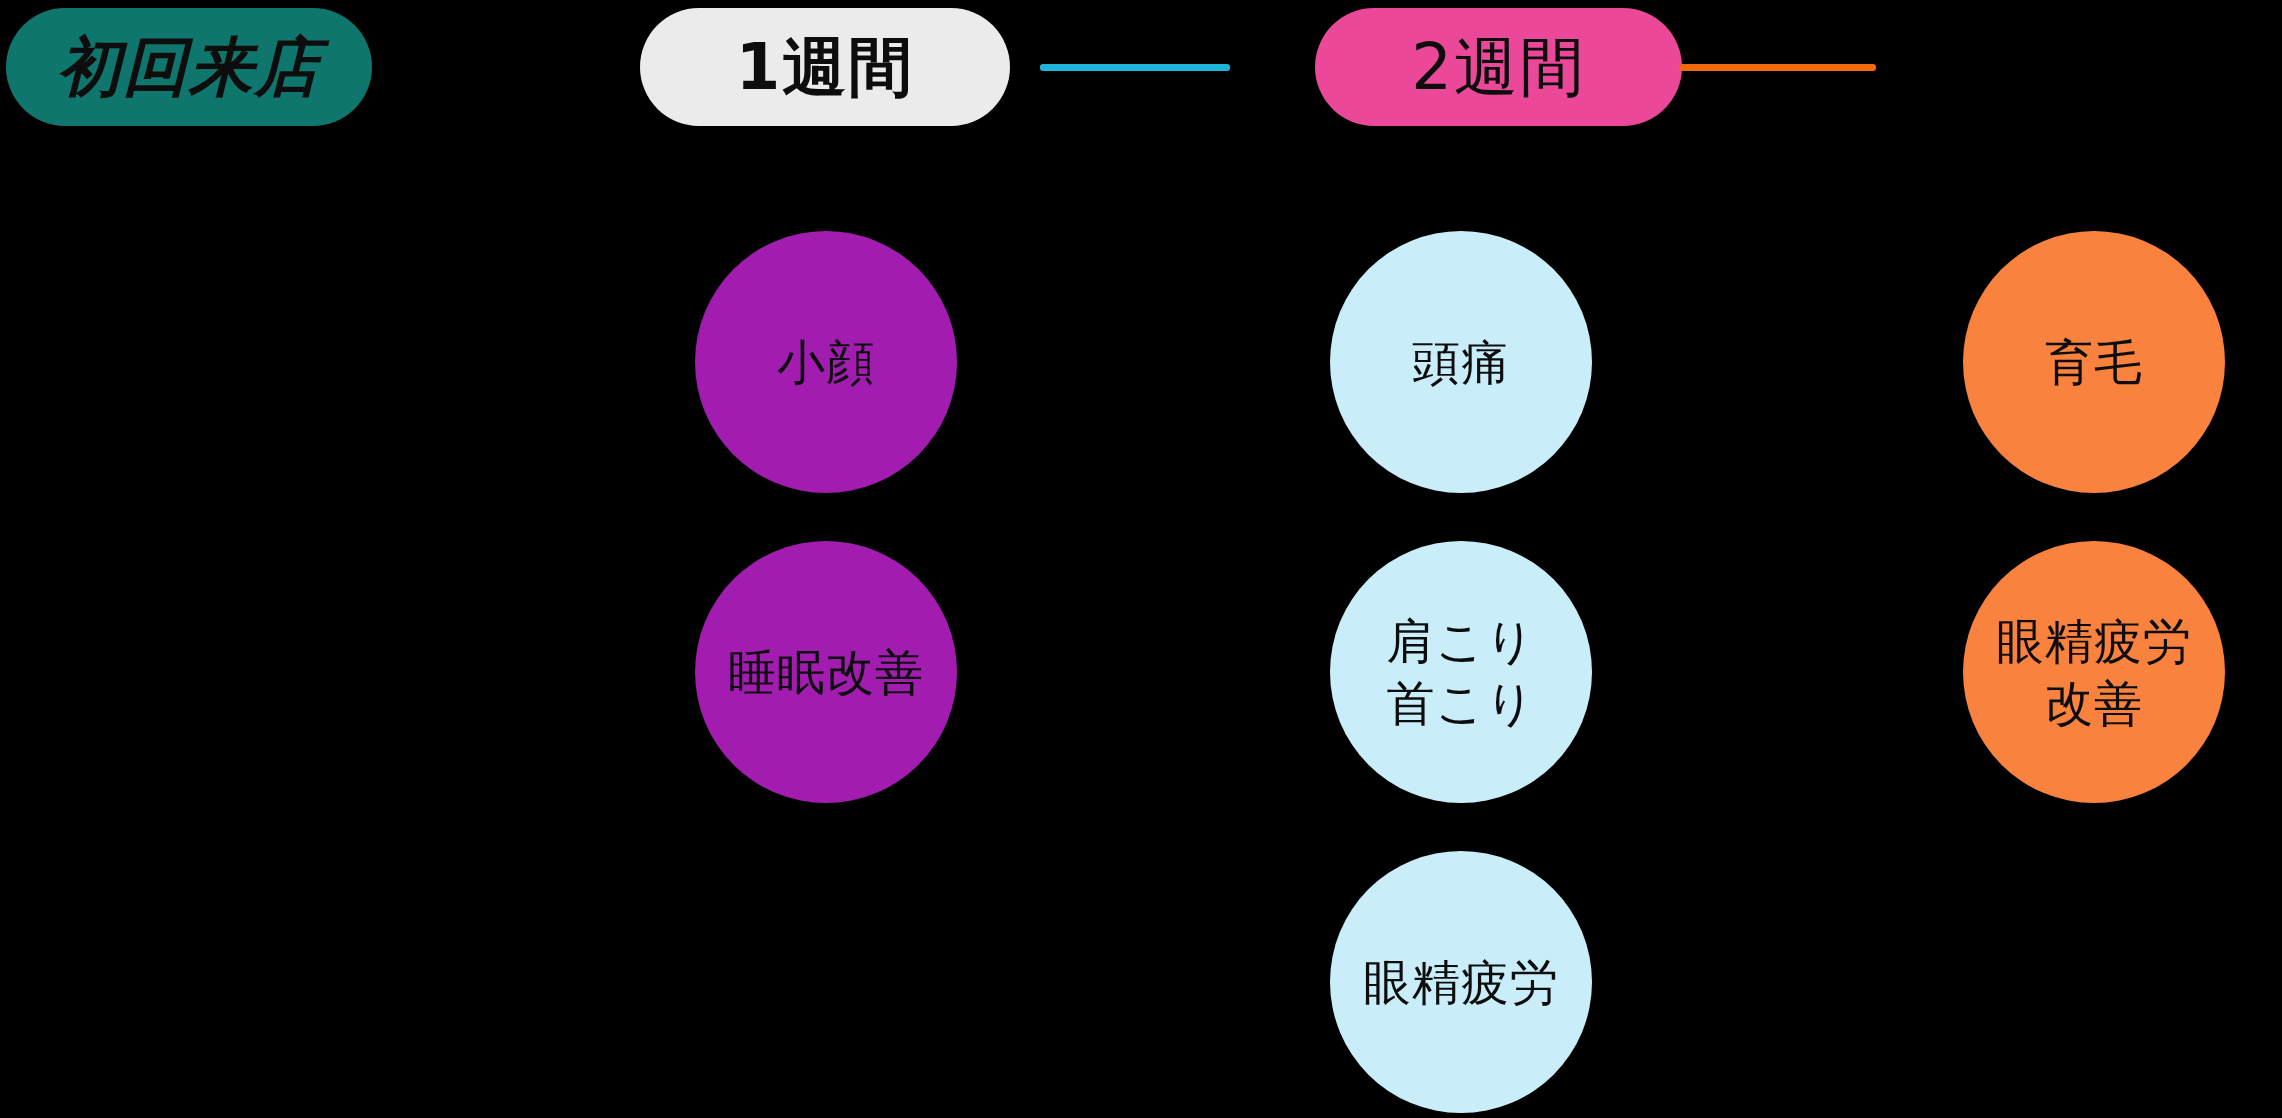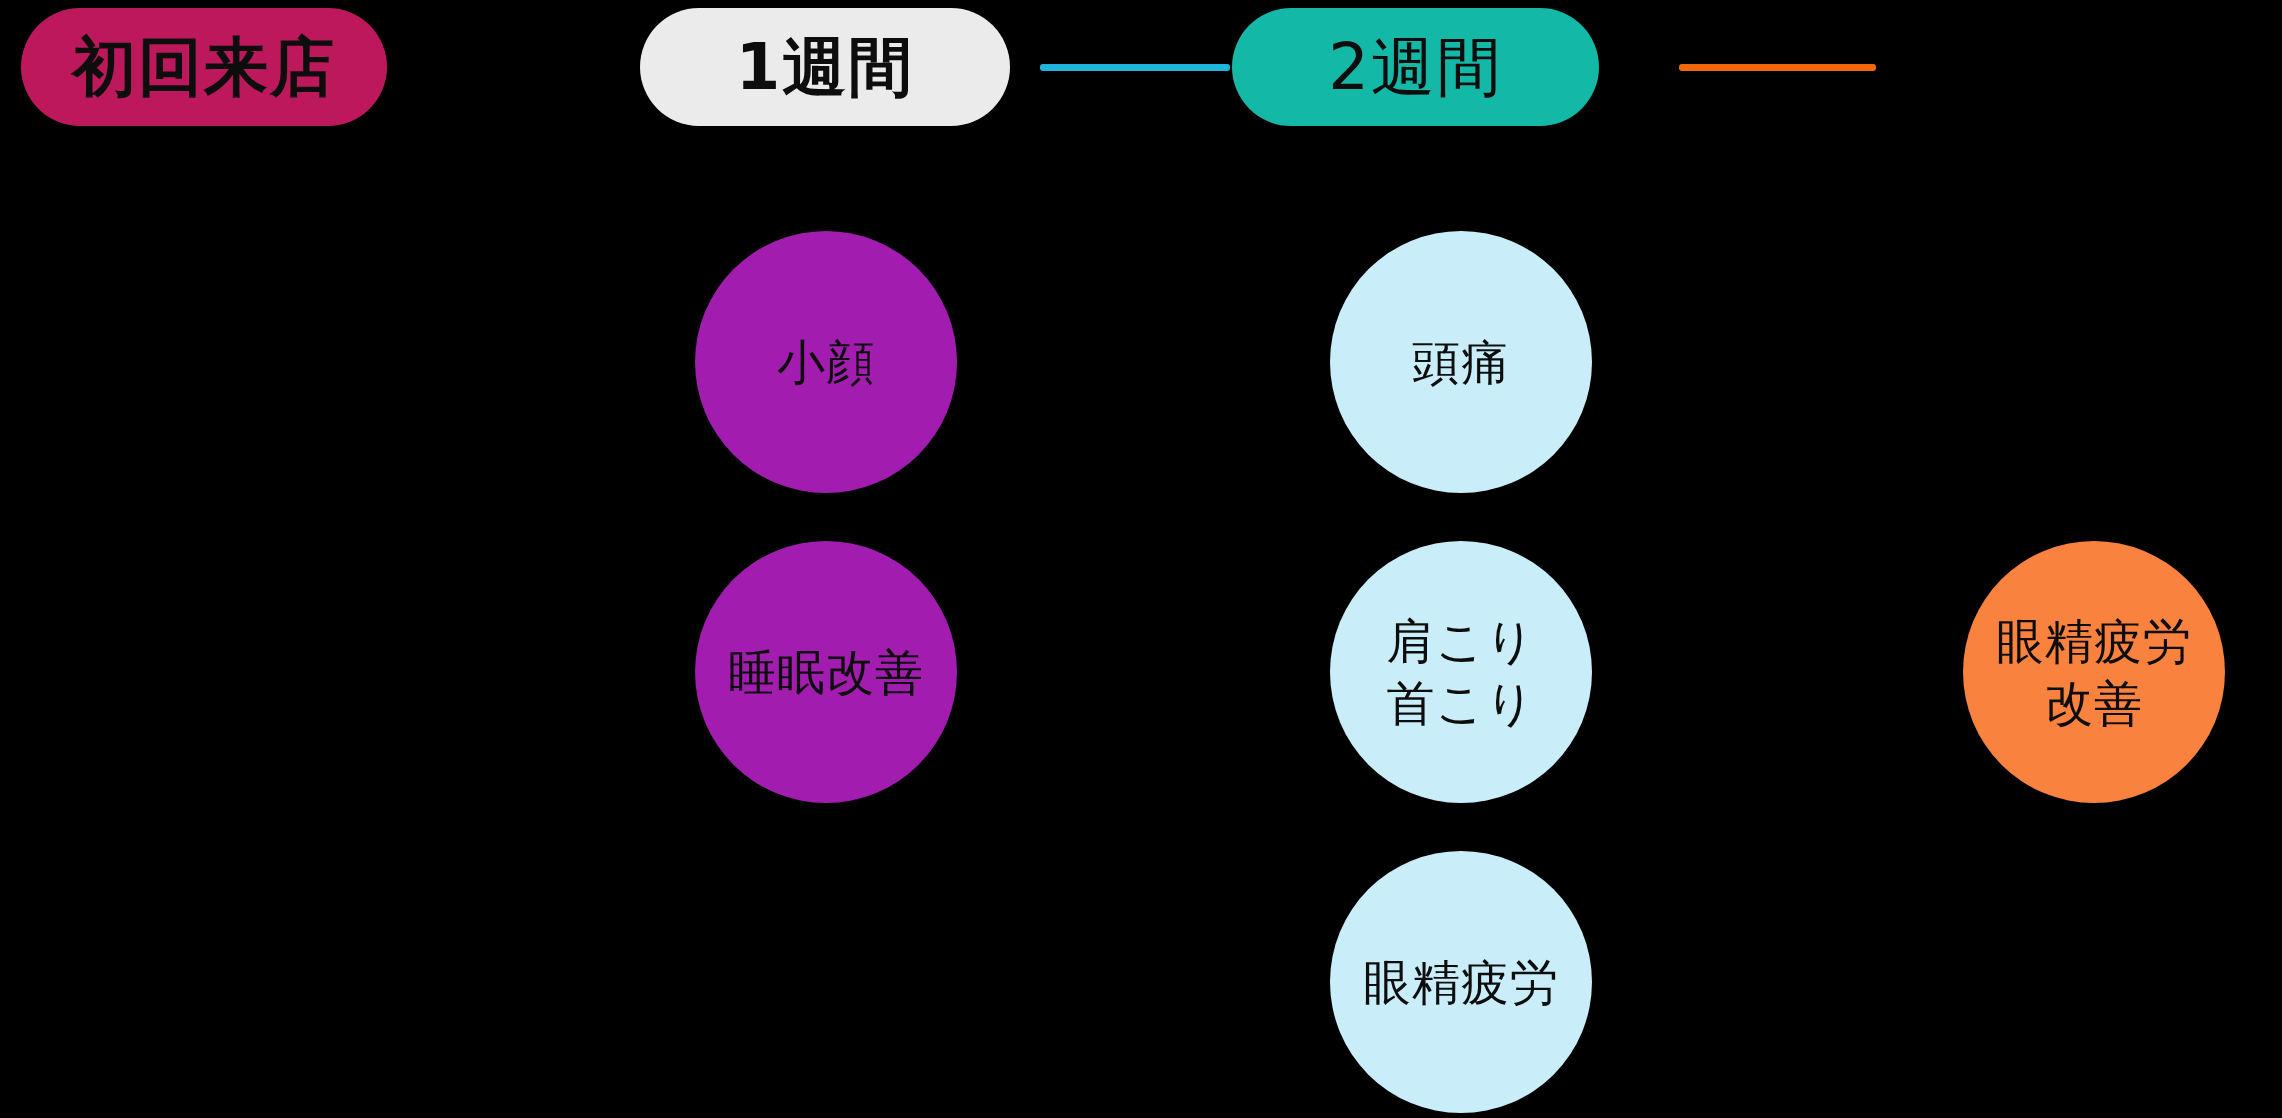--- a/index.html
+++ b/index.html
@@ -26,23 +26,23 @@
     height: 118px;
     border-radius: 59px;
     display: flex;
     align-items: center;
     justify-content: center;
     font-size: 64px;
     letter-spacing: 2px;
     line-height: 1;
     box-sizing: border-box;
   }
-  .pill-start { left: 21px;    width: 366px; background: #be185d; font-weight: 700; }
+  .pill-start { left: 6px;    width: 366px; background: #0f766e; font-weight: 700; font-style: italic; }
   .pill-s1    { left: 640px;  width: 370px; background: #ebebeb; font-weight: 700; }
-  .pill-s2    { left: 1232px; width: 367px; background: #14b8a6; font-weight: 500; }
+  .pill-s2    { left: 1315px; width: 367px; background: #ec4899; font-weight: 500; }
   .pill-s3    { left: 1911px; width: 366px; background: #f8823e; font-weight: 500; }
 
   .connector {
     position: absolute;
     top: 64px;
     height: 7px;
     border-radius: 3px;
   }
   .connector-cyan   { left: 1040px; width: 190px; background: #1fb4da; }
   .connector-orange { left: 1679px; width: 197px; background: #f2690d; }
@@ -93,17 +93,18 @@
 
   <div class="node node-gray col1 row2">睡眠改善</div>
 
   <div class="node node-blue col2 row1">頭痛</div>
 
   <div class="node node-blue col2 row2">肩こり
 首こり</div>
 
   <div class="node node-blue col2 row3">眼精疲労</div>
 
+  <div class="node node-orange col3 row1">育毛</div>
 
   <div class="node node-orange col3 row2">眼精疲労
 改善</div>
 
 </div>
 
 </body></html>

